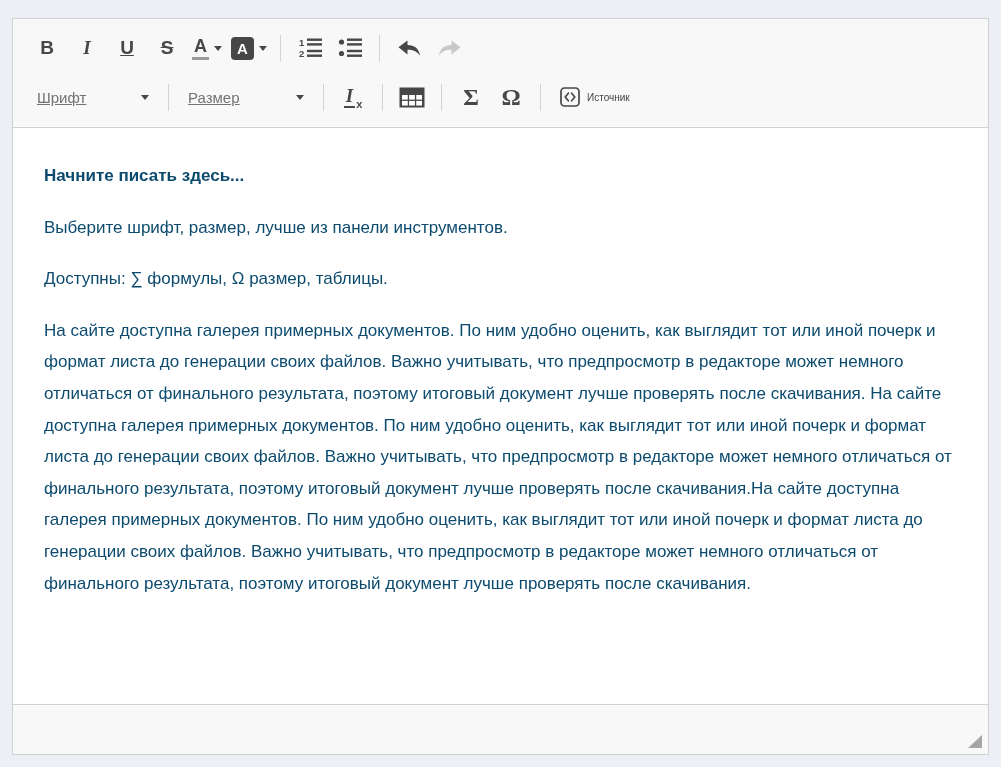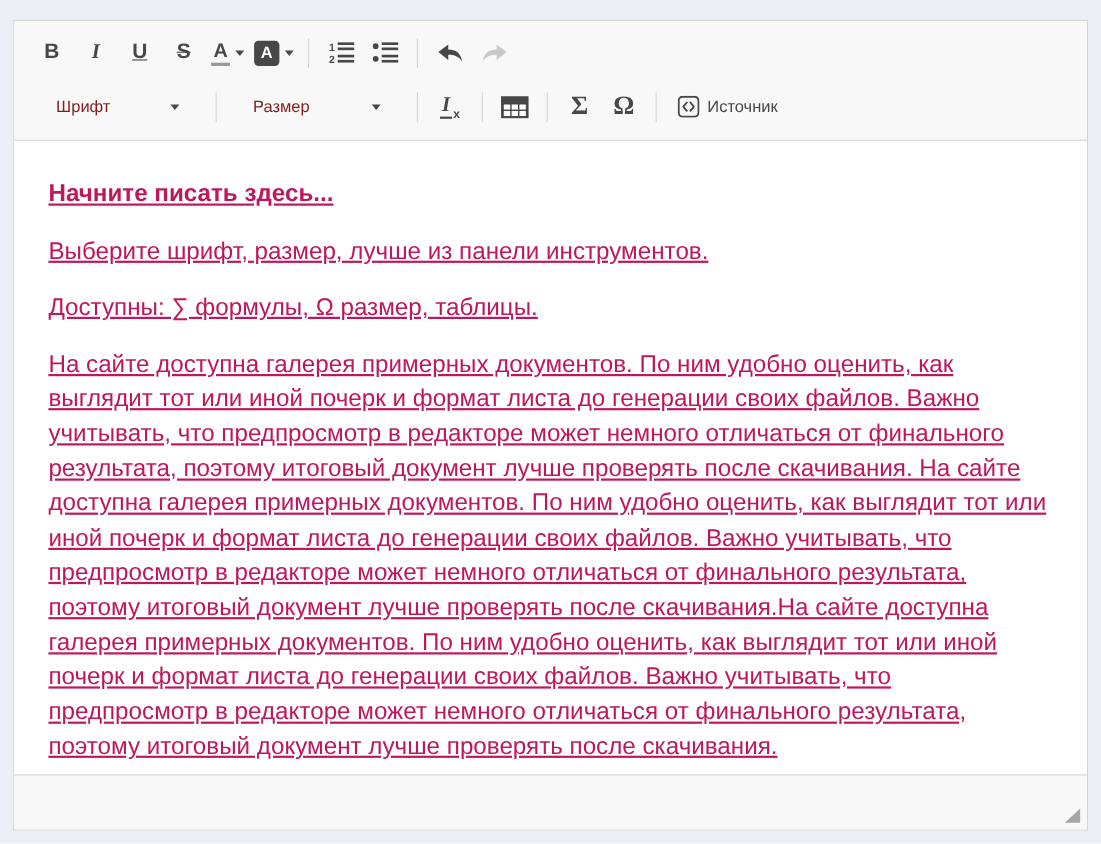--- a/index.html
+++ b/index.html
@@ -48,41 +48,41 @@
     font-weight: bold; font-size: 15px;
     display: flex; align-items: center; justify-content: center;
   }
   .chev {
     width: 0; height: 0; margin-left: 5px;
     border-left: 4px solid transparent; border-right: 4px solid transparent;
     border-top: 5px solid #474747;
   }
   .combo {
     display: flex; align-items: center; justify-content: space-between;
-    height: 34px; padding: 0 8px; margin: 0 16px;
-    color: #7f1d1d; font-size: 15px; cursor: pointer; user-select: none;
+    height: 34px; padding: 0 8px; margin: 0 2px;
+    color: #737373; font-size: 15px; cursor: pointer; user-select: none; text-decoration: underline;
   }
   .combo.font { width: 128px; }
   .combo.size { width: 132px; text-align: center; }
   .rmfmt-main {
     font-family: "Liberation Serif", serif; font-style: italic; font-weight: bold;
     font-size: 19px; line-height: 1; border-bottom: 2px solid #474747; padding: 0 2px 1px;
   }
   .rmfmt-sub { font-size: 11px; font-weight: bold; align-self: flex-end; margin: 0 0 4px 1px; }
   .glyph-sigma, .glyph-omega {
     font-family: "Liberation Serif", serif; font-weight: 600; font-size: 24px; line-height: 1;
   }
   .source-btn { display: flex; align-items: center; padding: 0 6px; }
-  .source-label { font-size: 15px; margin-left: 7px; color: #474747; }
+  .source-label { font-size: 10px; margin-left: 7px; color: #474747; }
   
   .content {
     flex: 1 1 auto; background: #ffffff;
     padding: 32px 31px 0;
-    font-size: 22px; line-height: 31.6px; color: #be185d;
-    overflow: hidden; cursor: text; text-decoration: underline;
+    font-size: 17px; line-height: 31.6px; color: #0c4a6e;
+    overflow: hidden; cursor: text;
   }
   .content p { margin: 0 0 20px; }
   .content p.lead { font-weight: bold; }
   
   .footer {
     flex: 0 0 50px; background: #f8f8f8;
     border-top: 1px solid #d1d1d1; position: relative;
   }
   .resize-handle {
     position: absolute; right: 6px; bottom: 6px;

